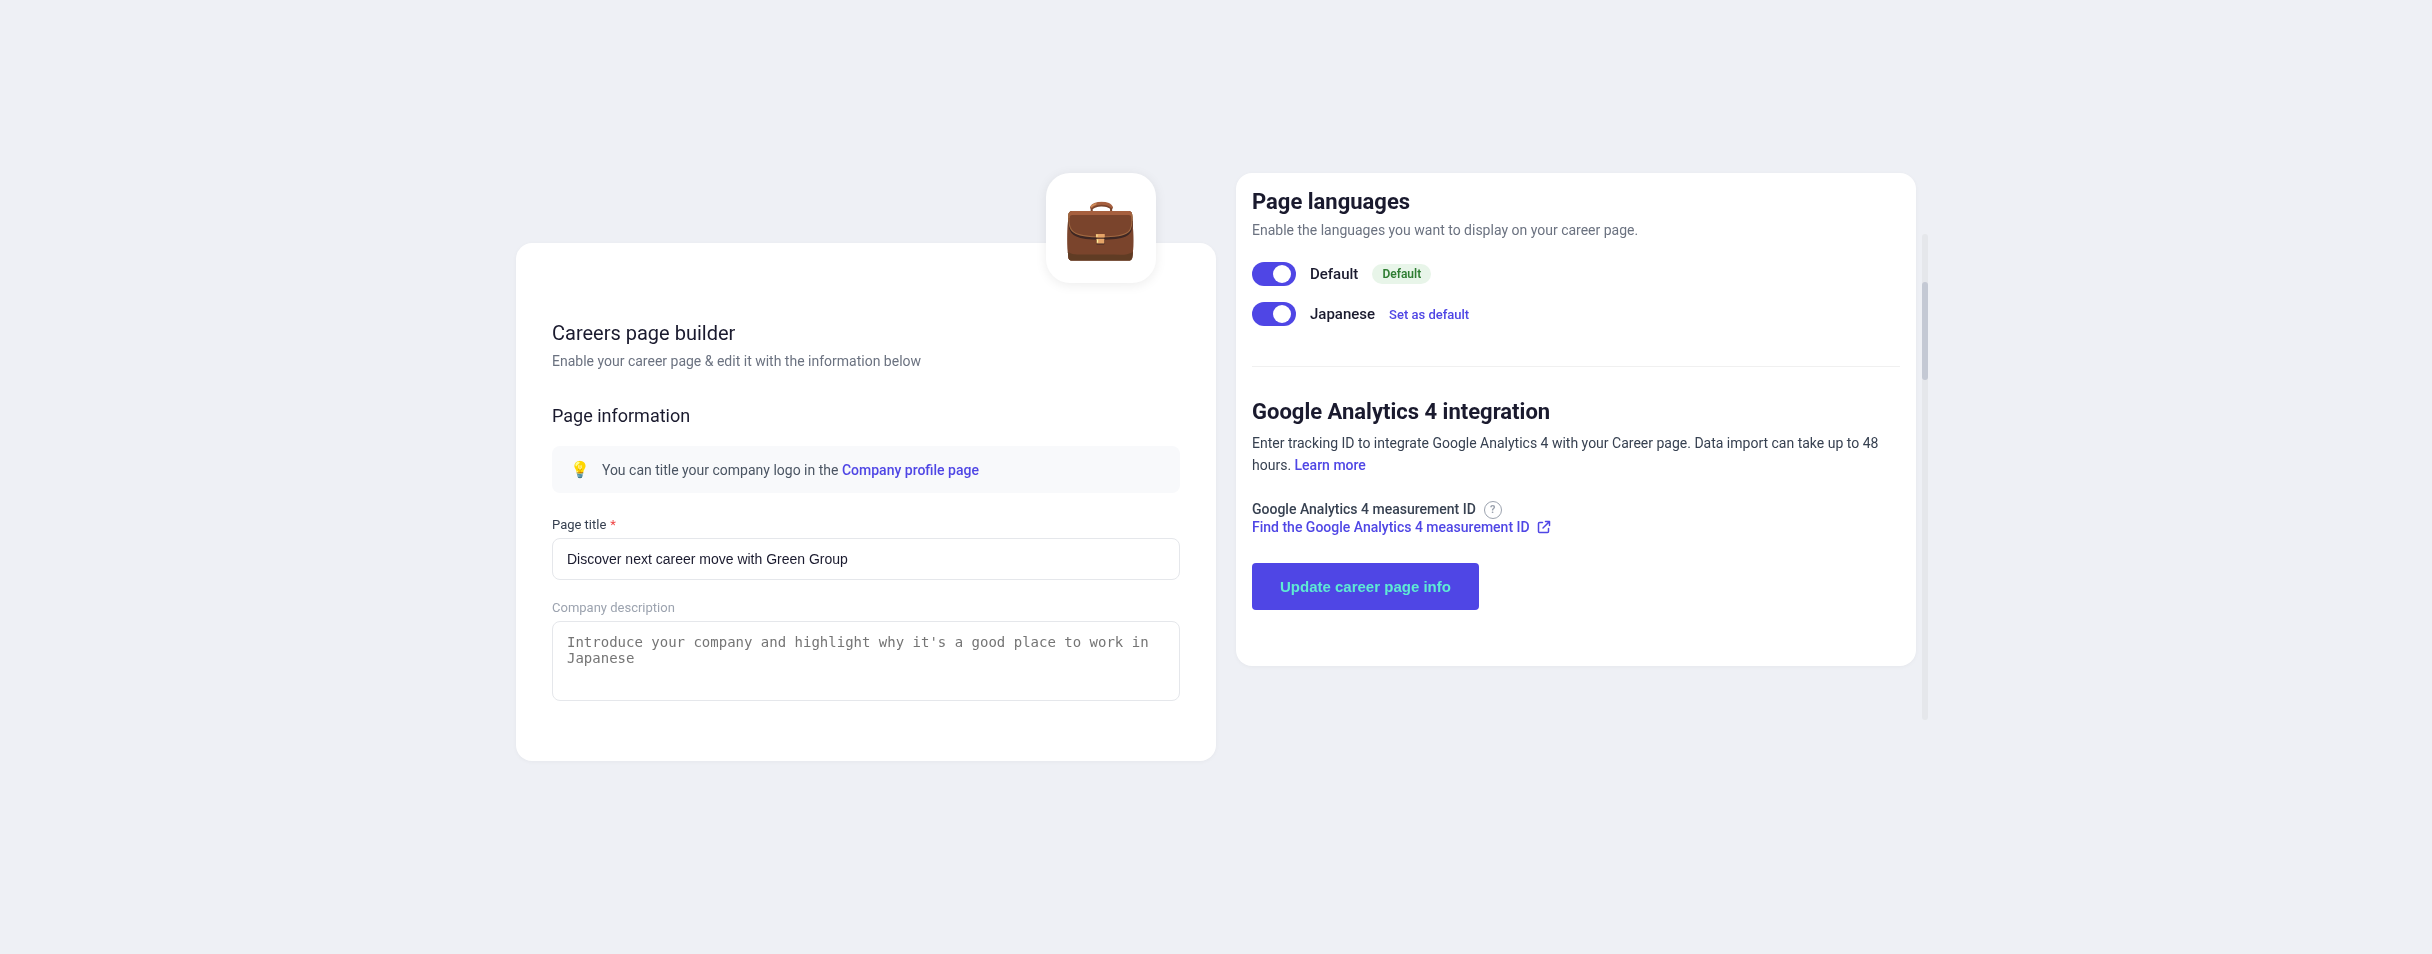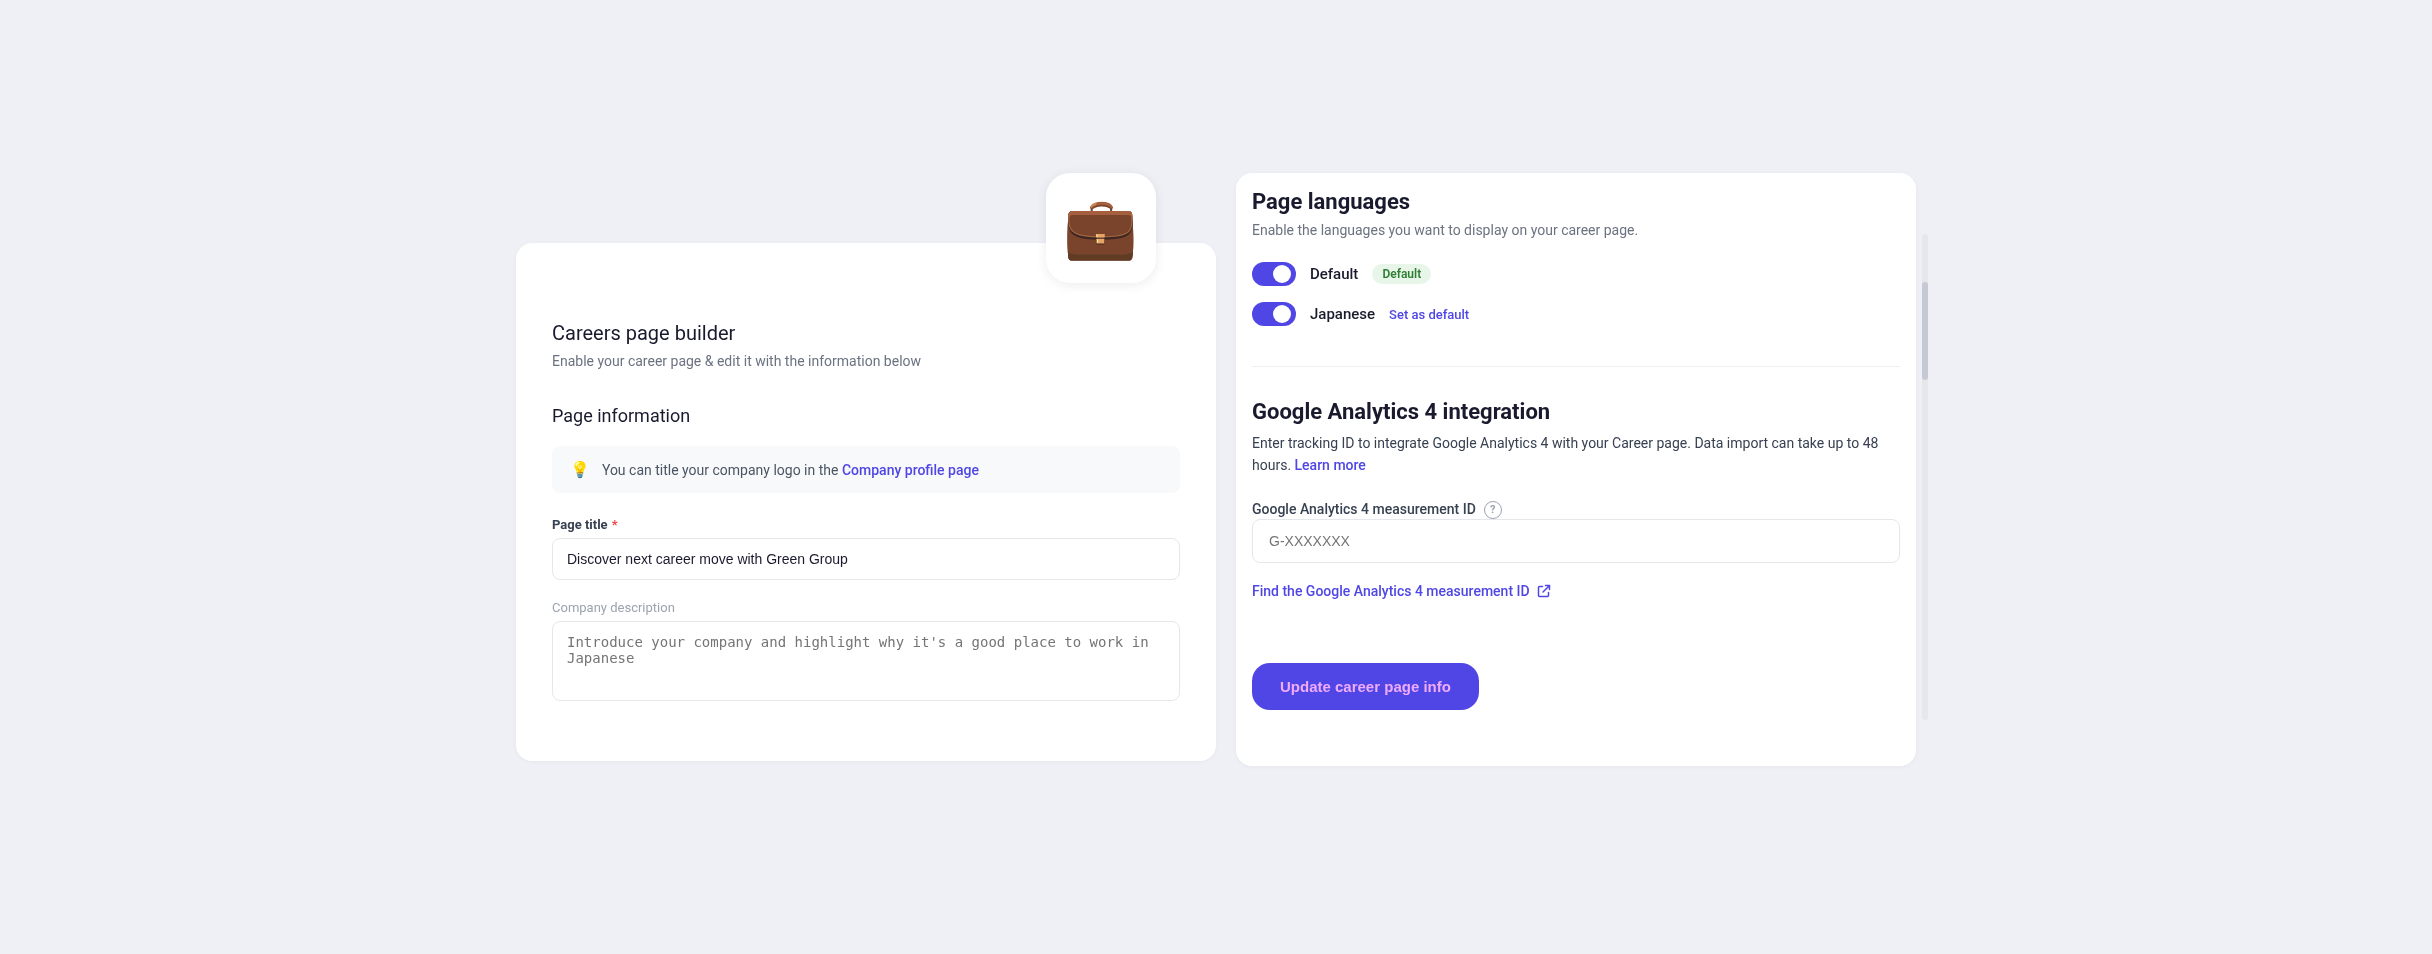--- a/index.html
+++ b/index.html
@@ -107,21 +107,21 @@
       text-decoration: none;
       font-weight: 500;
     }
 
     .form-group {
       margin-bottom: 20px;
     }
 
     .form-label {
       font-size: 13px;
-      font-weight: 700;
+      font-weight: 400;
       color: #374151;
       margin-bottom: 6px;
       display: flex;
       align-items: center;
       gap: 4px;
       margin-top: 8px;
     }
 
     .required-star {
       color: #ef4444;
@@ -322,29 +322,28 @@
     .external-icon {
       width: 16px;
       height: 16px;
       display: inline-flex;
       align-items: center;
       justify-content: center;
     }
 
     .update-btn {
       background: #4f46e5;
-      color: #f0abfc;
+      color: #5eead4;
       border: none;
-      border-radius: 18px;
+      border-radius: 4px;
       padding: 15px 28px;
       font-size: 15px;
       font-weight: 600;
       cursor: pointer;
       transition: background 0.2s;
-      margin-top: 36px;
     }
 
     
     .right-panel-wrapper {
       position: relative;
     }
 
     .scrollbar-track {
       position: absolute;
       right: -12px;
@@ -436,21 +435,20 @@
         <p class="ga4-desc">
           Enter tracking ID to integrate Google Analytics 4 with your Career page. Data import can take up to 48 hours.
           <a class="learn-more" href="#">Learn more</a>
         </p>
 
         <div class="ga4-label-row">
           <span class="ga4-label">Google Analytics 4 measurement ID</span>
           <div class="help-icon">?</div>
         </div>
 
-        <input class="ga4-input" type="text" placeholder="G-XXXXXXX" style="">
 
         <a class="find-ga-link" href="#">
           <span>Find the Google Analytics 4 measurement ID</span>
           <span class="external-icon">
             <svg width="14" height="14" viewBox="0 0 14 14" fill="none" xmlns="http://www.w3.org/2000/svg">
               <path d="M5.5 2.5H2.5C1.95 2.5 1.5 2.95 1.5 3.5V11.5C1.5 12.05 1.95 12.5 2.5 12.5H10.5C11.05 12.5 11.5 12.05 11.5 11.5V8.5M8.5 1.5H12.5M12.5 1.5V5.5M12.5 1.5L6 8" stroke="#4f46e5" stroke-width="1.5" stroke-linecap="round" stroke-linejoin="round"></path>
             </svg>
           </span>
         </a>
 

